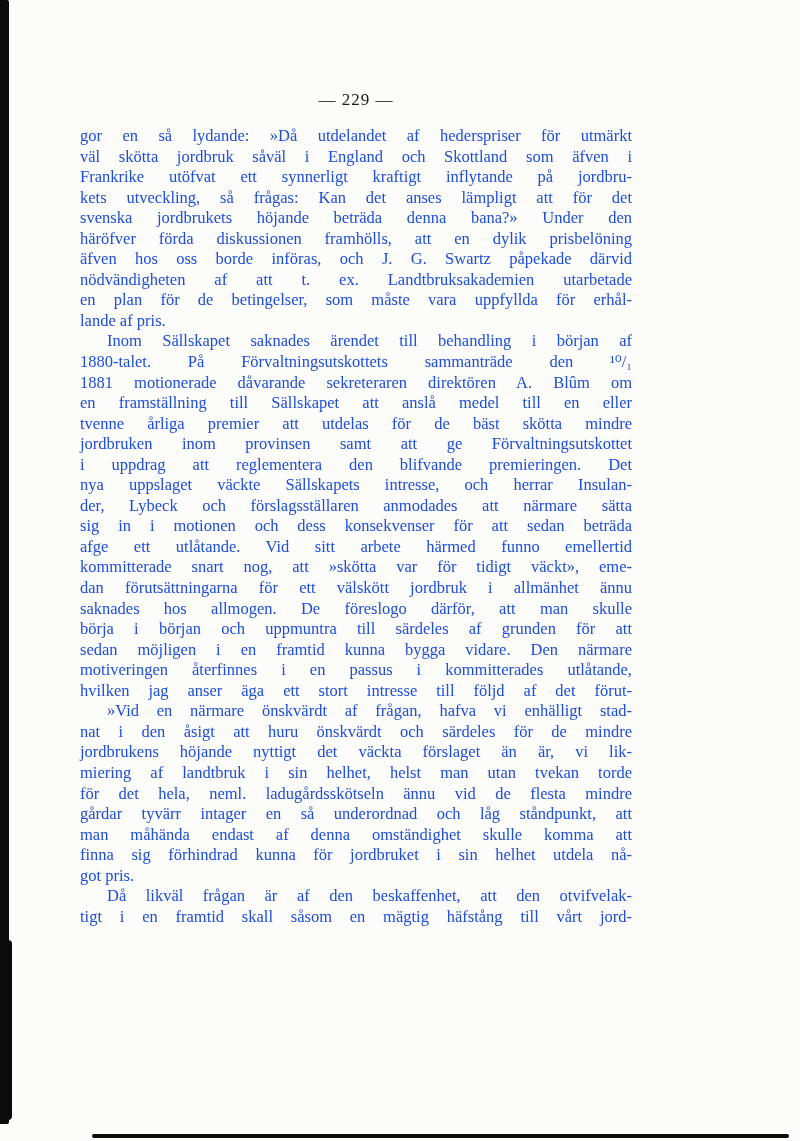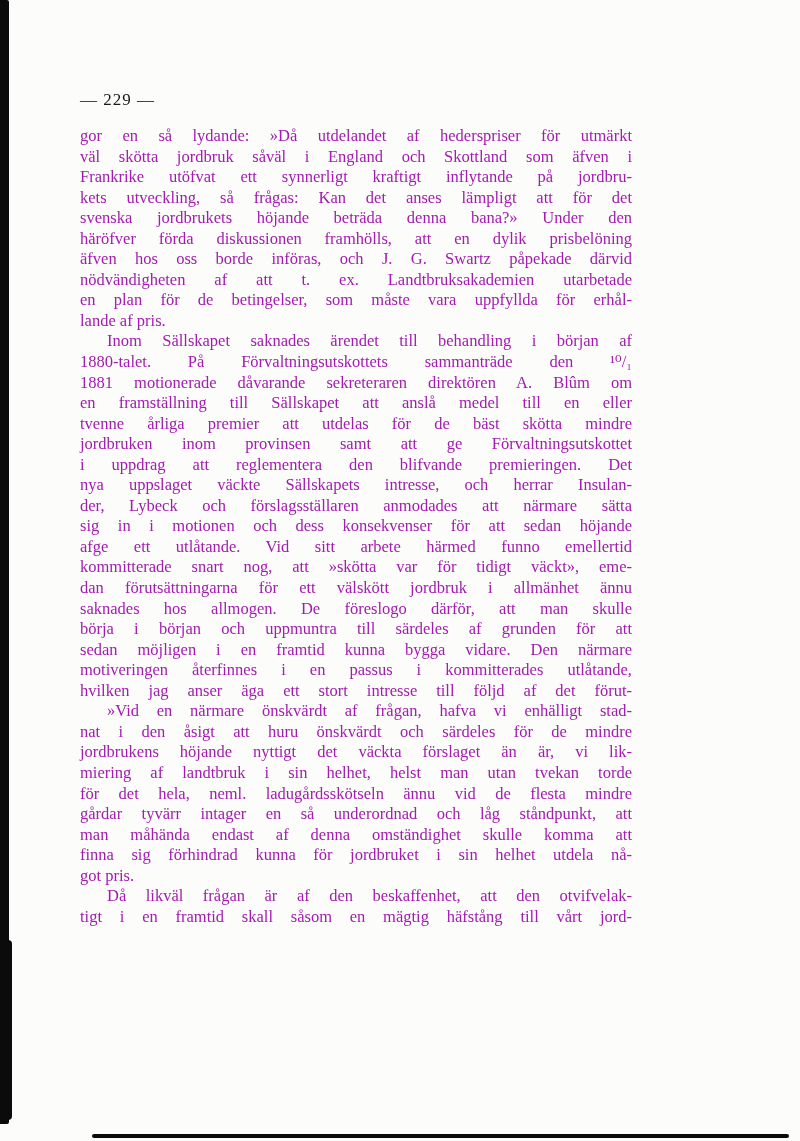--- a/index.html
+++ b/index.html
@@ -37,29 +37,30 @@
     width: 697px; height: 4px;
     background: #0b0b0b;
     border-radius: 2px;
   }
   .content {
     position: absolute;
     left: 80px; top: 90px;
     width: 552px;
   }
   .page-number {
+    text-align: center;
     font-size: 17px;
     letter-spacing: 1px;
     margin-bottom: 16px;
     color: #1a1a1a;
   }
   .paragraph {
     font-size: 16.5px;
     line-height: 20.55px;
-    color: #a21caf;
+    color: #1d4ed8;
   }
   .text-line {
     text-align: justify;
     text-align-last: justify;
   }
   .text-line.last { text-align-last: left; }
   .paragraph.continues .text-line.last { text-align-last: justify; }
   .paragraph.indented .text-line:first-child { text-indent: 27px; }
 </style>
 </head>
@@ -91,21 +92,21 @@
       <div class="paragraph indented">
           <div class="text-line">Inom Sällskapet saknades ärendet till behandling i början af</div>
           <div class="text-line">1880-talet. På Förvaltningsutskottets sammanträde den ¹⁰/₁</div>
           <div class="text-line">1881 motionerade dåvarande sekreteraren direktören A. Blûm om</div>
           <div class="text-line">en framställning till Sällskapet att anslå medel till en eller</div>
           <div class="text-line">tvenne årliga premier att utdelas för de bäst skötta mindre</div>
           <div class="text-line">jordbruken inom provinsen samt att ge Förvaltningsutskottet</div>
           <div class="text-line">i uppdrag att reglementera den blifvande premieringen. Det</div>
           <div class="text-line">nya uppslaget väckte Sällskapets intresse, och herrar Insulan-</div>
           <div class="text-line">der, Lybeck och förslagsställaren anmodades att närmare sätta</div>
-          <div class="text-line">sig in i motionen och dess konsekvenser för att sedan höjande</div>
+          <div class="text-line">sig in i motionen och dess konsekvenser för att sedan beträda</div>
           <div class="text-line">afge ett utlåtande. Vid sitt arbete härmed funno emellertid</div>
           <div class="text-line">kommitterade snart nog, att »skötta var för tidigt väckt», eme-</div>
           <div class="text-line">dan förutsättningarna för ett välskött jordbruk i allmänhet ännu</div>
           <div class="text-line">saknades hos allmogen. De föreslogo därför, att man skulle</div>
           <div class="text-line">börja i början och uppmuntra till särdeles af grunden för att</div>
           <div class="text-line">sedan möjligen i en framtid kunna bygga vidare. Den närmare</div>
           <div class="text-line">motiveringen återfinnes i en passus i kommitterades utlåtande,</div>
           <div class="text-line">hvilken jag anser äga ett stort intresse till följd af det förut-</div>
         </div>
 

